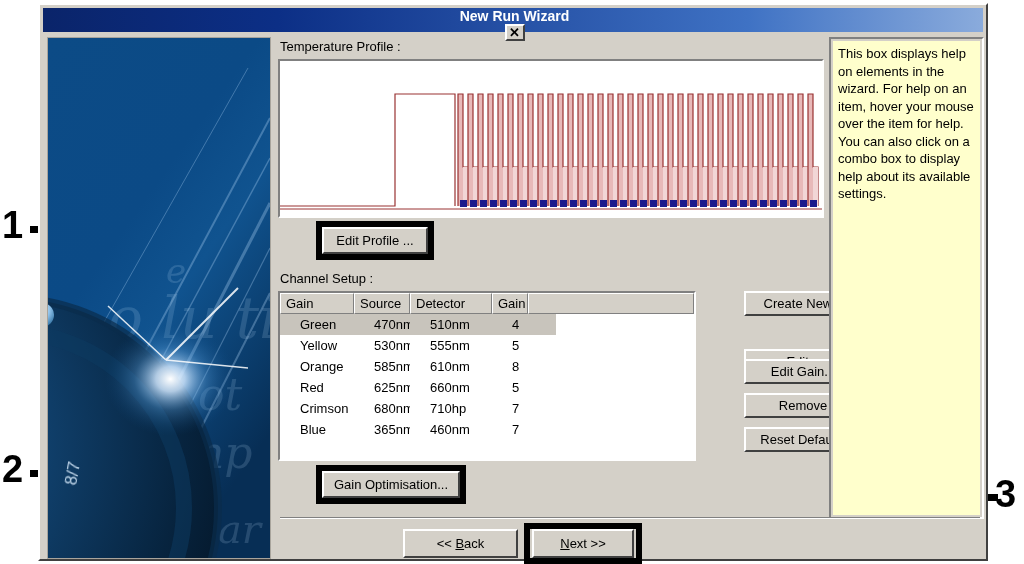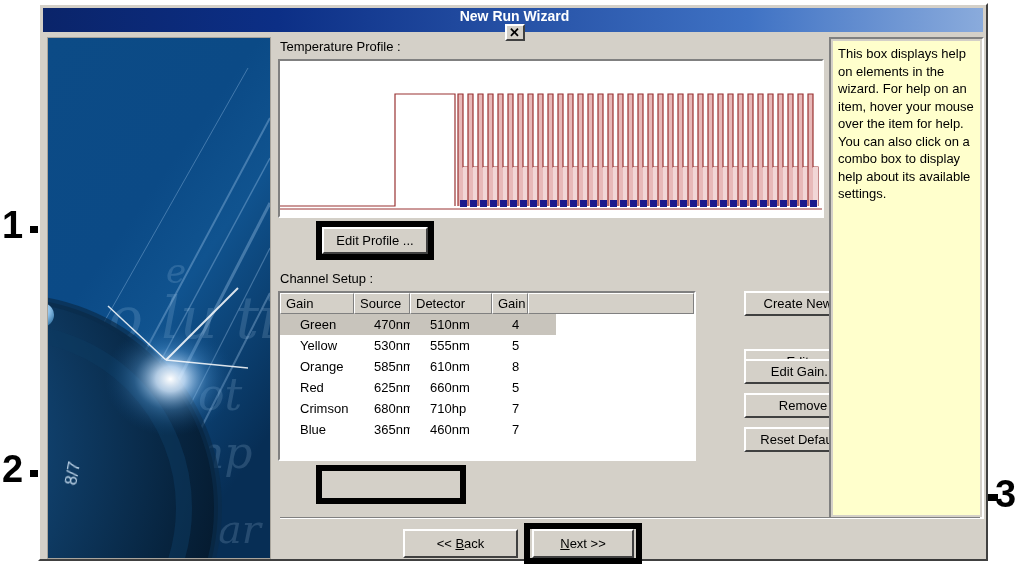--- a/index.html
+++ b/index.html
@@ -745,20 +745,21 @@
         </div>
       </div>
     </div>
 
     <div class="win-btn" style="left:468px; top:254px; width:118px; height:25px;">Create New...</div>
     <div class="win-btn" style="left:468px; top:288px; width:118px; height:25px;margin-top:24px;">Edit...</div>
     <div class="win-btn" style="left:468px; top:322px; width:118px; height:25px;">Edit Gain...</div>
     <div class="win-btn" style="left:468px; top:356px; width:118px; height:25px;">Remove</div>
     <div class="win-btn" style="left:468px; top:390px; width:118px; height:25px;">Reset Defaults</div>
 
+    <div class="win-btn" style="left:46px; top:434px; width:138px; height:27px;">Gain Optimisation...</div>
     <div class="annot-box" style="left:40px; top:428px; width:150px; height:39px;"></div>
 
   </div>
 
   <div id="help-panel">
     <div id="help-text">This box displays help on elements in the wizard. For help on an item, hover your mouse over the item for help. You can also click on a combo box to display help about its available settings.</div>
   </div>
 
   <div id="bottom-sep" style="left:240px; top:512px; width:700px;"></div>
 

